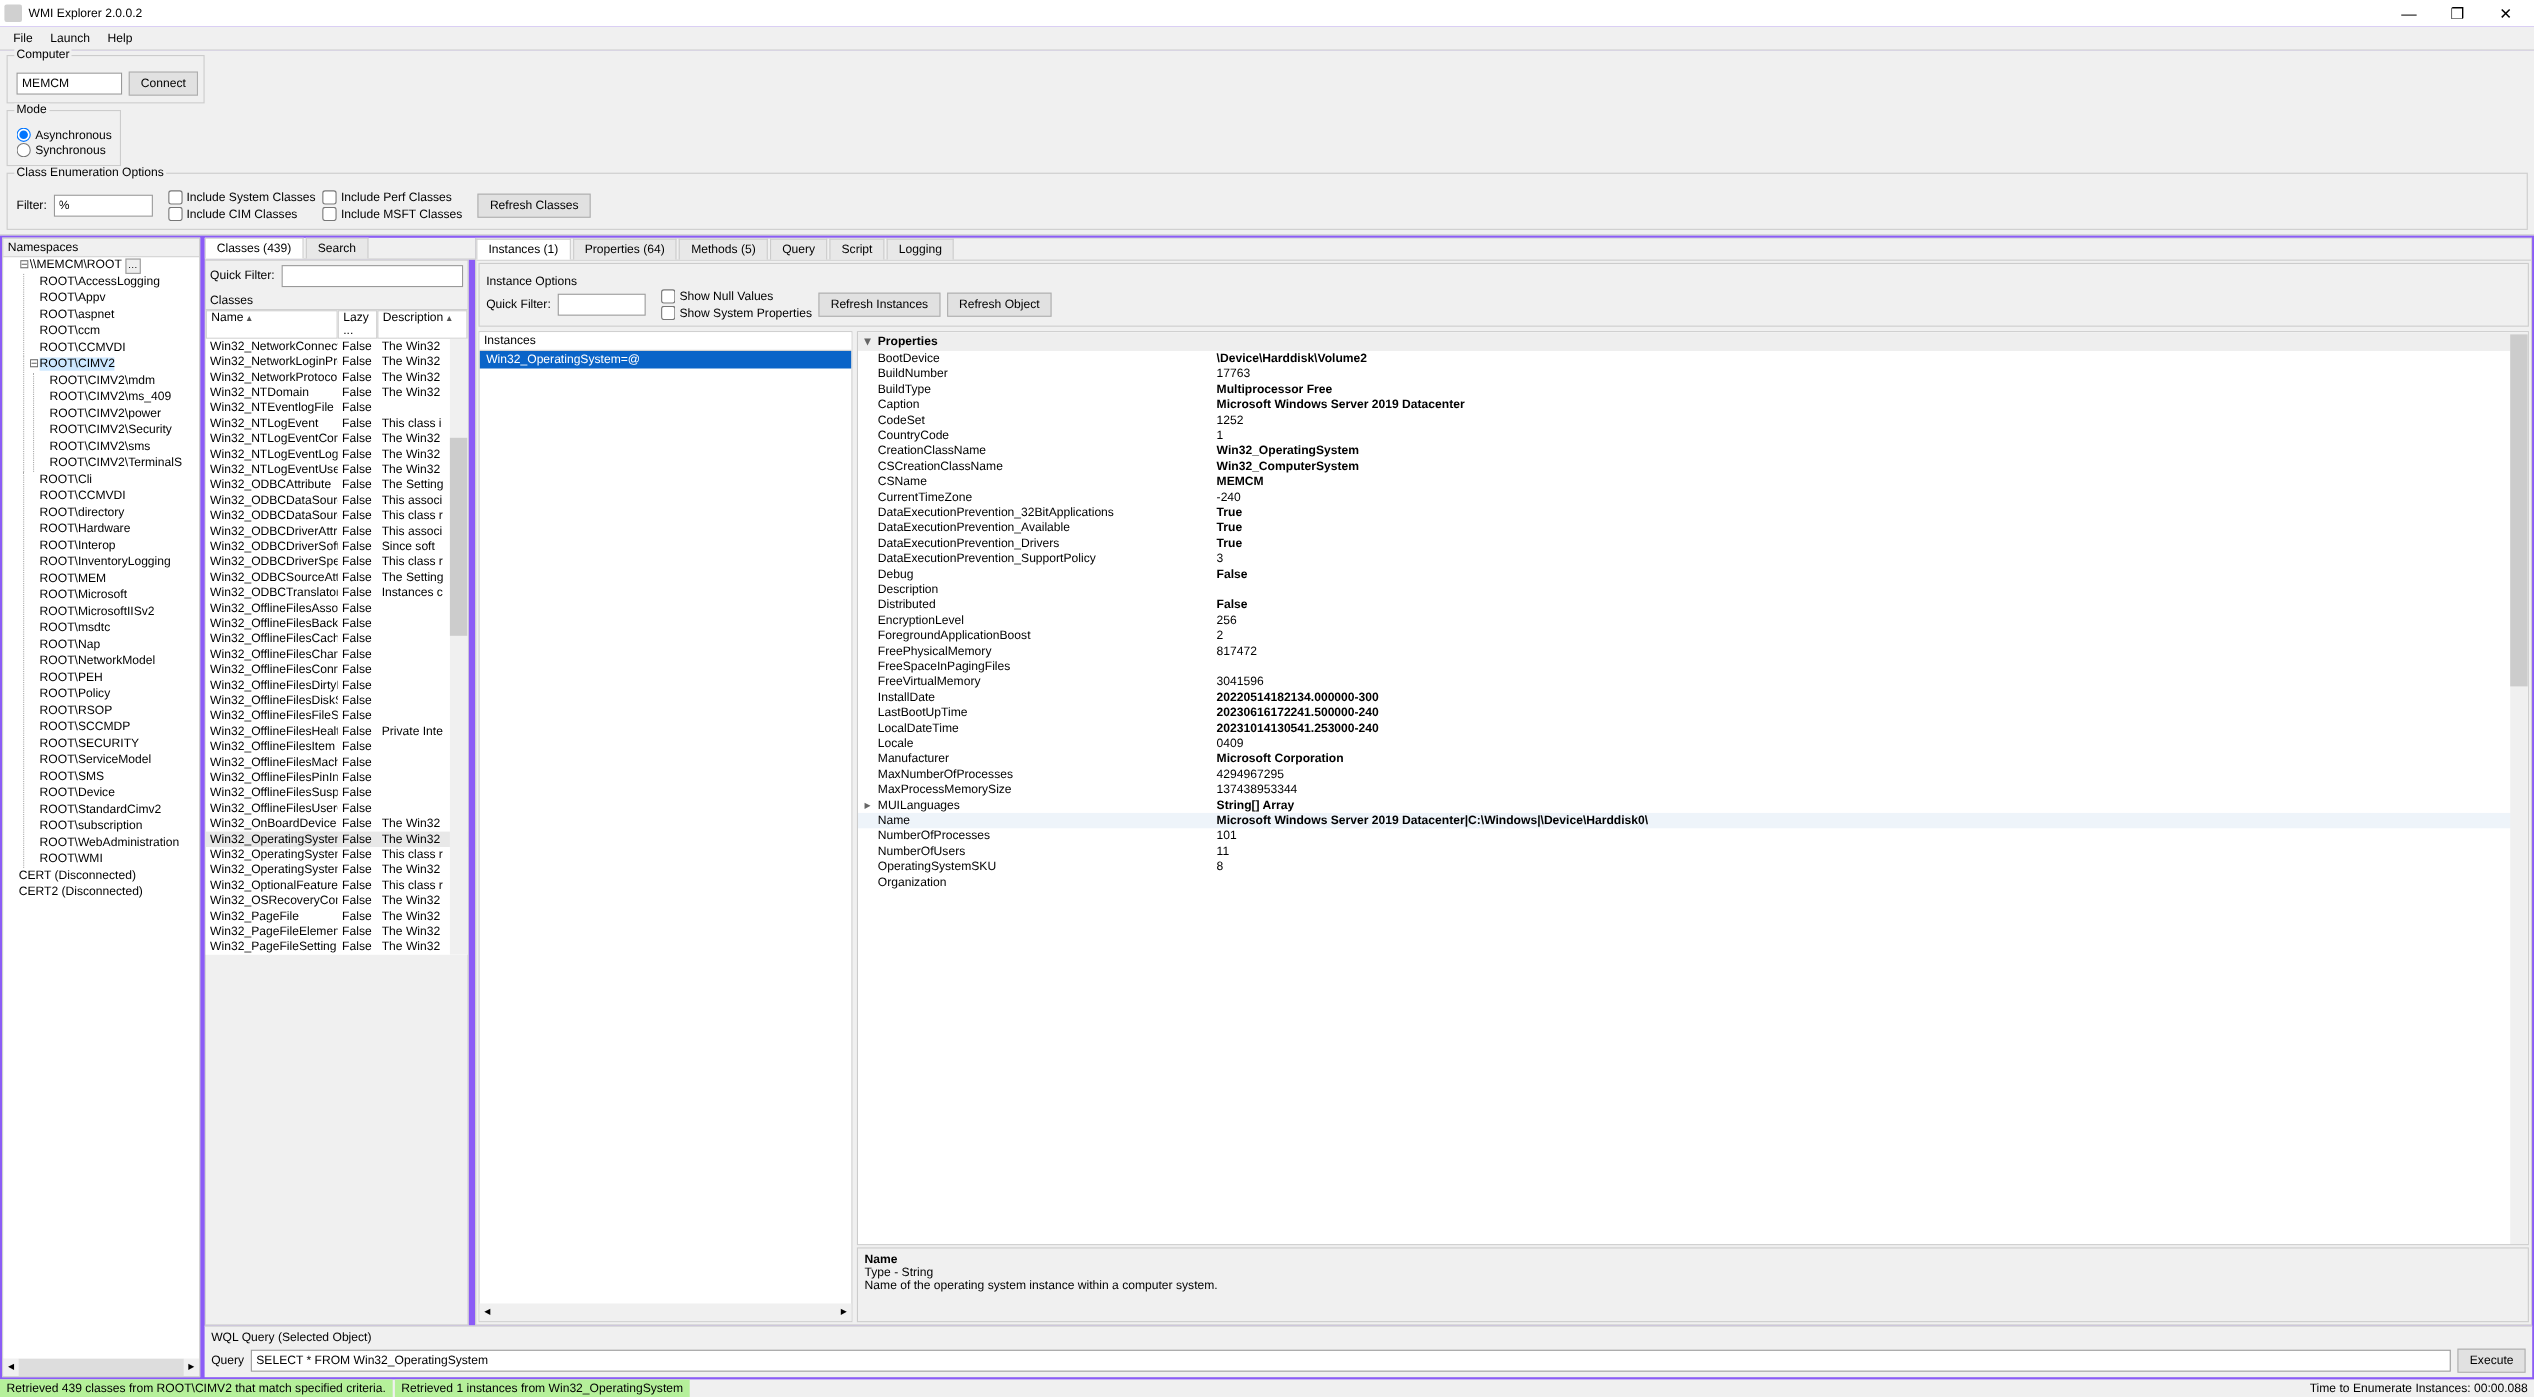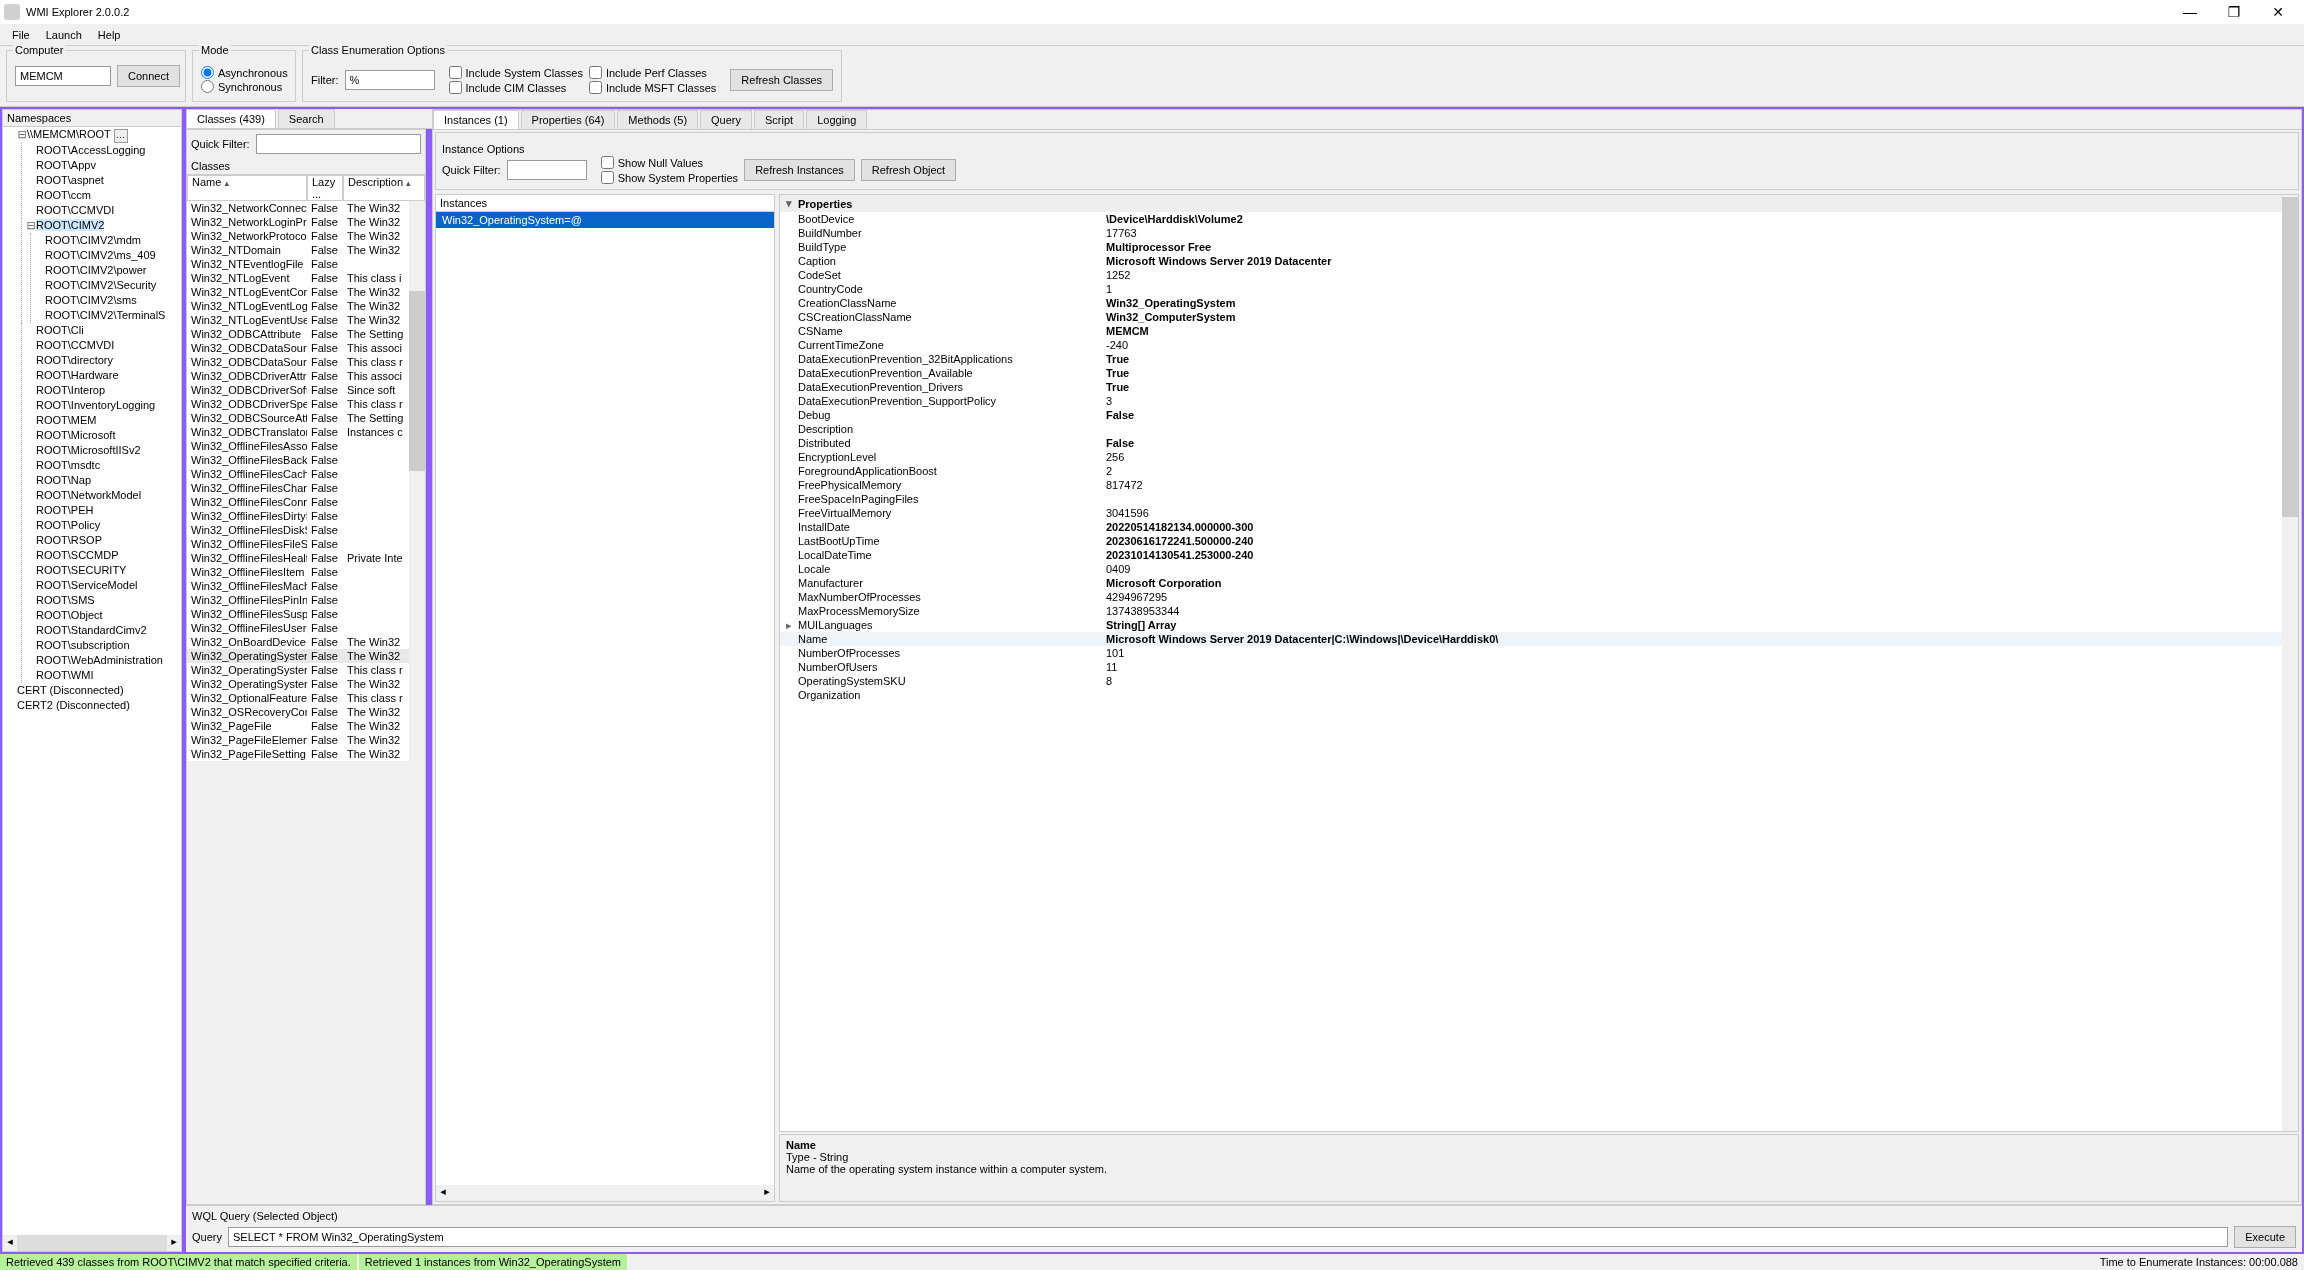--- a/index.html
+++ b/index.html
@@ -5,21 +5,21 @@
   * { box-sizing: border-box; font-family: 'Segoe UI', Tahoma, sans-serif; font-size: 11px; }
   body { margin: 0; padding: 0; background: #f0f0f0; color: #000; overflow: hidden; }
   .window { width: 2304px; height: 1270px; display: flex; flex-direction: column; background: #8b5cf6; }
   .titlebar { height: 24px; display: flex; align-items: center; padding: 0 4px; background: #fff; }
   .titlebar .icon { width: 16px; height: 16px; background: #d0d0d0; border-radius: 2px; margin-right: 6px; }
   .titlebar .title { flex: 1; }
   .titlebar .controls { display: flex; gap: 0; }
   .titlebar .controls div { width: 44px; height: 24px; display: flex; align-items: center; justify-content: center; font-size: 14px; }
   .menubar { height: 22px; display: flex; align-items: center; padding: 0 4px; border-bottom: 1px solid #ccc; background:#f0f0f0;}
   .menubar span { padding: 0 8px; }
-  .toolbar-area { display: flex; gap: 6px; padding: 4px 6px; border-bottom: 1px solid #ccc; background:#f0f0f0;}
+  .toolbar-area { display: flex; gap: 6px; padding: 4px 6px; border-bottom: 1px solid #ccc; background:#f0f0f0;flex-direction:column;}
   .group { border: 1px solid #ccc; padding: 14px 8px 6px 8px; position: relative; background:#f0f0f0;}
   .group .legend { position: absolute; top: -7px; left: 6px; background: #f0f0f0; padding: 0 2px; font-size: 11px; }
   .row { display: flex; align-items: center; gap: 6px; }
   input[type=text].field { border: 1px solid #999; padding: 2px 4px; background: #fff; height: 20px; }
   button.btn { background: #e1e1e1; border: 1px solid #adadad; padding: 2px 10px; height: 22px; }
   input[type=radio], input[type=checkbox] { margin: 0 4px 0 0; }
   label.inline { display: flex; align-items: center; margin: 1px 0; }
   .body { flex: 1; display: flex; overflow: hidden; }
   .ns-panel { width: 180px; border: 1px solid #ccc; margin: 2px; display: flex; flex-direction: column; background:#f0f0f0;}
   .panel-header { padding: 2px 4px; border-bottom: 1px solid #ccc; }
@@ -175,21 +175,21 @@
                 <li><span class="toggler"></span><span>ROOT\msdtc</span></li>
                 <li><span class="toggler"></span><span>ROOT\Nap</span></li>
                 <li><span class="toggler"></span><span>ROOT\NetworkModel</span></li>
                 <li><span class="toggler"></span><span>ROOT\PEH</span></li>
                 <li><span class="toggler"></span><span>ROOT\Policy</span></li>
                 <li><span class="toggler"></span><span>ROOT\RSOP</span></li>
                 <li><span class="toggler"></span><span>ROOT\SCCMDP</span></li>
                 <li><span class="toggler"></span><span>ROOT\SECURITY</span></li>
                 <li><span class="toggler"></span><span>ROOT\ServiceModel</span></li>
                 <li><span class="toggler"></span><span>ROOT\SMS</span></li>
-                <li><span class="toggler"></span><span>ROOT\Object</span></li>
+                <li><span class="toggler"></span><span>ROOT\Device</span></li>
                 <li><span class="toggler"></span><span>ROOT\StandardCimv2</span></li>
                 <li><span class="toggler"></span><span>ROOT\subscription</span></li>
                 <li><span class="toggler"></span><span>ROOT\WebAdministration</span></li>
                 <li><span class="toggler"></span><span>ROOT\WMI</span></li>
               </ul>
           </li>
         </ul>
         <ul id="ns-disc">
             <li><span>CERT (Disconnected)</span></li>
             <li><span>CERT2 (Disconnected)</span></li>

